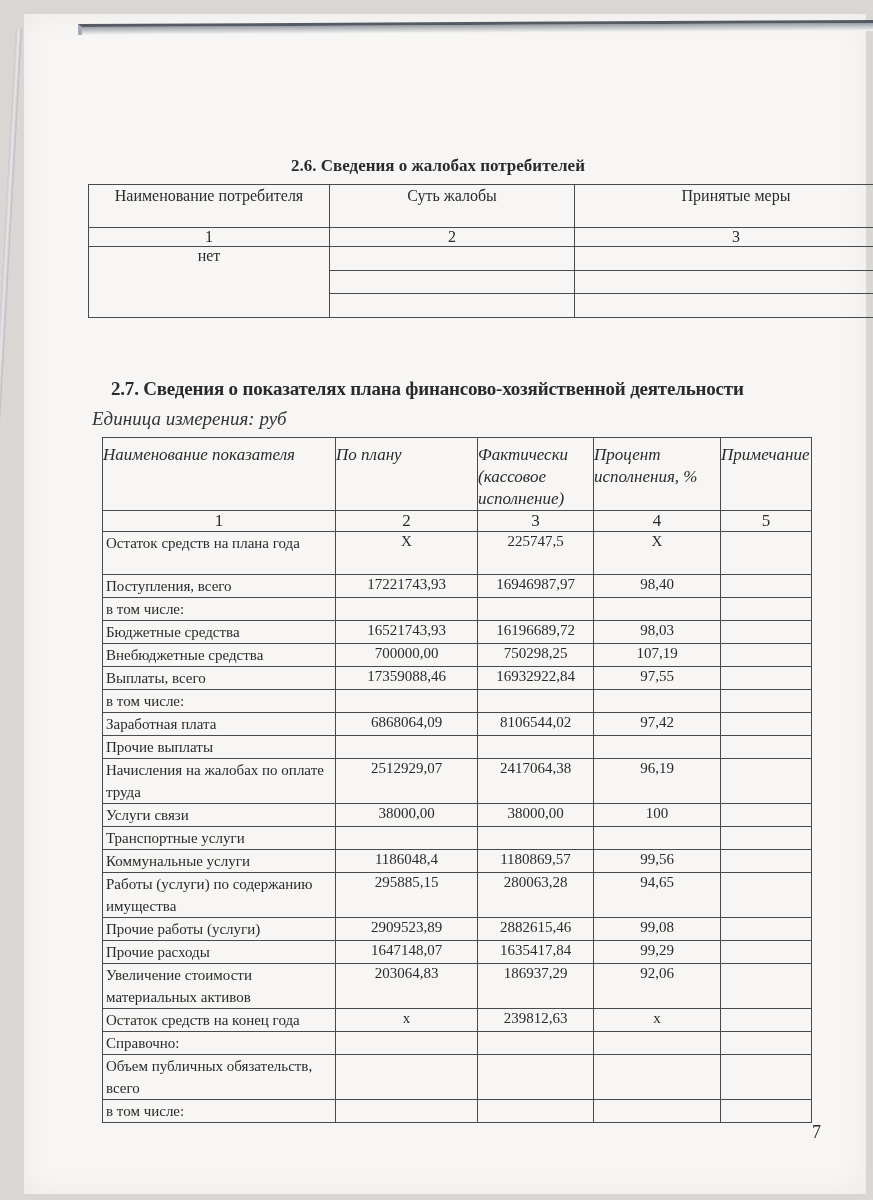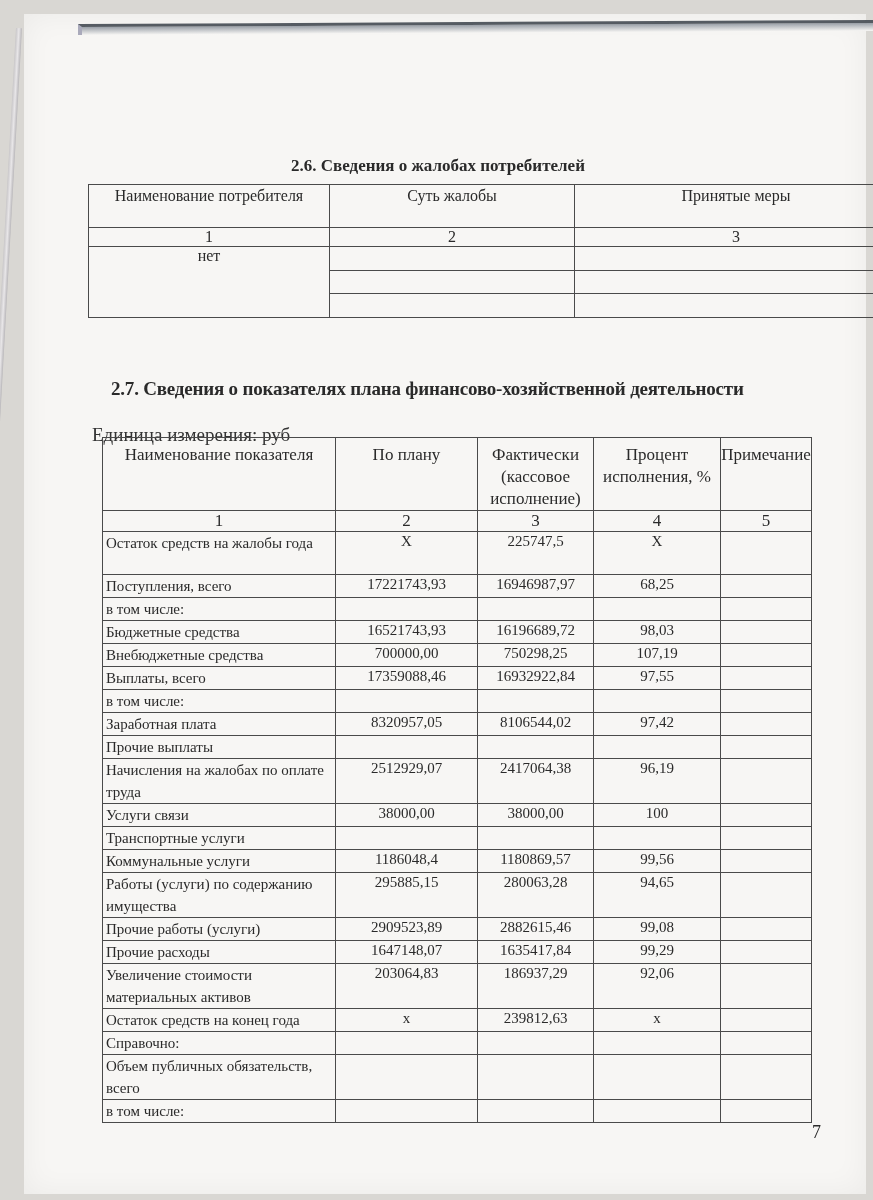--- a/index.html
+++ b/index.html
@@ -23,28 +23,28 @@
   .frame-left {
     position: absolute; left: 16px; top: 28px; width: 6px; height: 1160px;
     background: linear-gradient(90deg, #c8c6c8, #e8e6e8, #b9b7ba);
     transform: rotate(3.2deg); transform-origin: top left;
   }
   h2 {
     margin: 16px; font-weight: bold; font-size: 17px; position: absolute; white-space: nowrap;
   }
   #t26-title { left: 275px; top: 140px; }
   #t27-title { left: 95px; top: 362px; font-size: 19px; letter-spacing: -0.2px; text-align: right; }
-  #units { position: absolute; left: 92px; top: 424px; font-size: 19px; color: #333; }
+  #units { position: absolute; left: 92px; top: 408px; font-size: 19px; color: #333; font-style: italic; }
   table { border-collapse: collapse; position: absolute; }
   td, th { border: 1px solid #4a4a4a; font-weight: normal; padding: 0; }
   #t26 { left: 88px; top: 184px; width: 810px; font-size: 16px; }
   #t26 td { text-align: center; vertical-align: top; height: 18px; }
   #t26 .hdr td { height: 42px; line-height: 22px; }
   #t27 { left: 102px; top: 437px; width: 710px; font-size: 15px; }
-  #t27 .hdr td { font-size: 17px; text-align: center; vertical-align: top; line-height: 22px; padding-top: 6px; height: 64px; }
+  #t27 .hdr td { font-size: 17px; text-align: left; vertical-align: top; line-height: 22px; padding-top: 6px; height: 64px; font-style: italic; }
   #t27 .num td { text-align: center; font-size: 17px; height: 20px; }
   #t27 td.name { text-align: left; padding-left: 3px; line-height: 22px; vertical-align: top; }
   #t27 td.v { text-align: center; vertical-align: top; font-size: 15px; line-height: 18px; }
   #t27 td.b { font-weight: normal; }
   #t27 tr.r1 td { height: 21px; }
   #t27 tr.r2 td { height: 42px; }
   .page-num { position: absolute; left: 812px; top: 1122px; font-size: 18px; }
 </style>
 </head>
 <body>
@@ -98,31 +98,31 @@
   <tr class="num">
     <td>1</td>
     <td>2</td>
     <td>3</td>
     <td>4</td>
     <td>5</td>
   </tr>
   </tbody>
     <tbody id="t27-body">
       <tr class="r2">
-        <td class="name">Остаток средств на жалобы года</td>
+        <td class="name">Остаток средств на плана года</td>
         <td class="v">X</td>
         <td class="v">225747,5</td>
         <td class="v">X</td>
         <td class="v"></td>
       </tr>
       <tr class="r1">
         <td class="name">Поступления, всего</td>
         <td class="v b">17221743,93</td>
         <td class="v b">16946987,97</td>
-        <td class="v b">68,25</td>
+        <td class="v b">98,40</td>
         <td class="v b"></td>
       </tr>
       <tr class="r1">
         <td class="name">в том числе:</td>
         <td class="v"></td>
         <td class="v"></td>
         <td class="v"></td>
         <td class="v"></td>
       </tr>
       <tr class="r1">
@@ -148,21 +148,21 @@
       </tr>
       <tr class="r1">
         <td class="name">в том числе:</td>
         <td class="v"></td>
         <td class="v"></td>
         <td class="v"></td>
         <td class="v"></td>
       </tr>
       <tr class="r1">
         <td class="name">Заработная плата</td>
-        <td class="v">8320957,05</td>
+        <td class="v">6868064,09</td>
         <td class="v">8106544,02</td>
         <td class="v">97,42</td>
         <td class="v"></td>
       </tr>
       <tr class="r1">
         <td class="name">Прочие выплаты</td>
         <td class="v"></td>
         <td class="v"></td>
         <td class="v"></td>
         <td class="v"></td>

